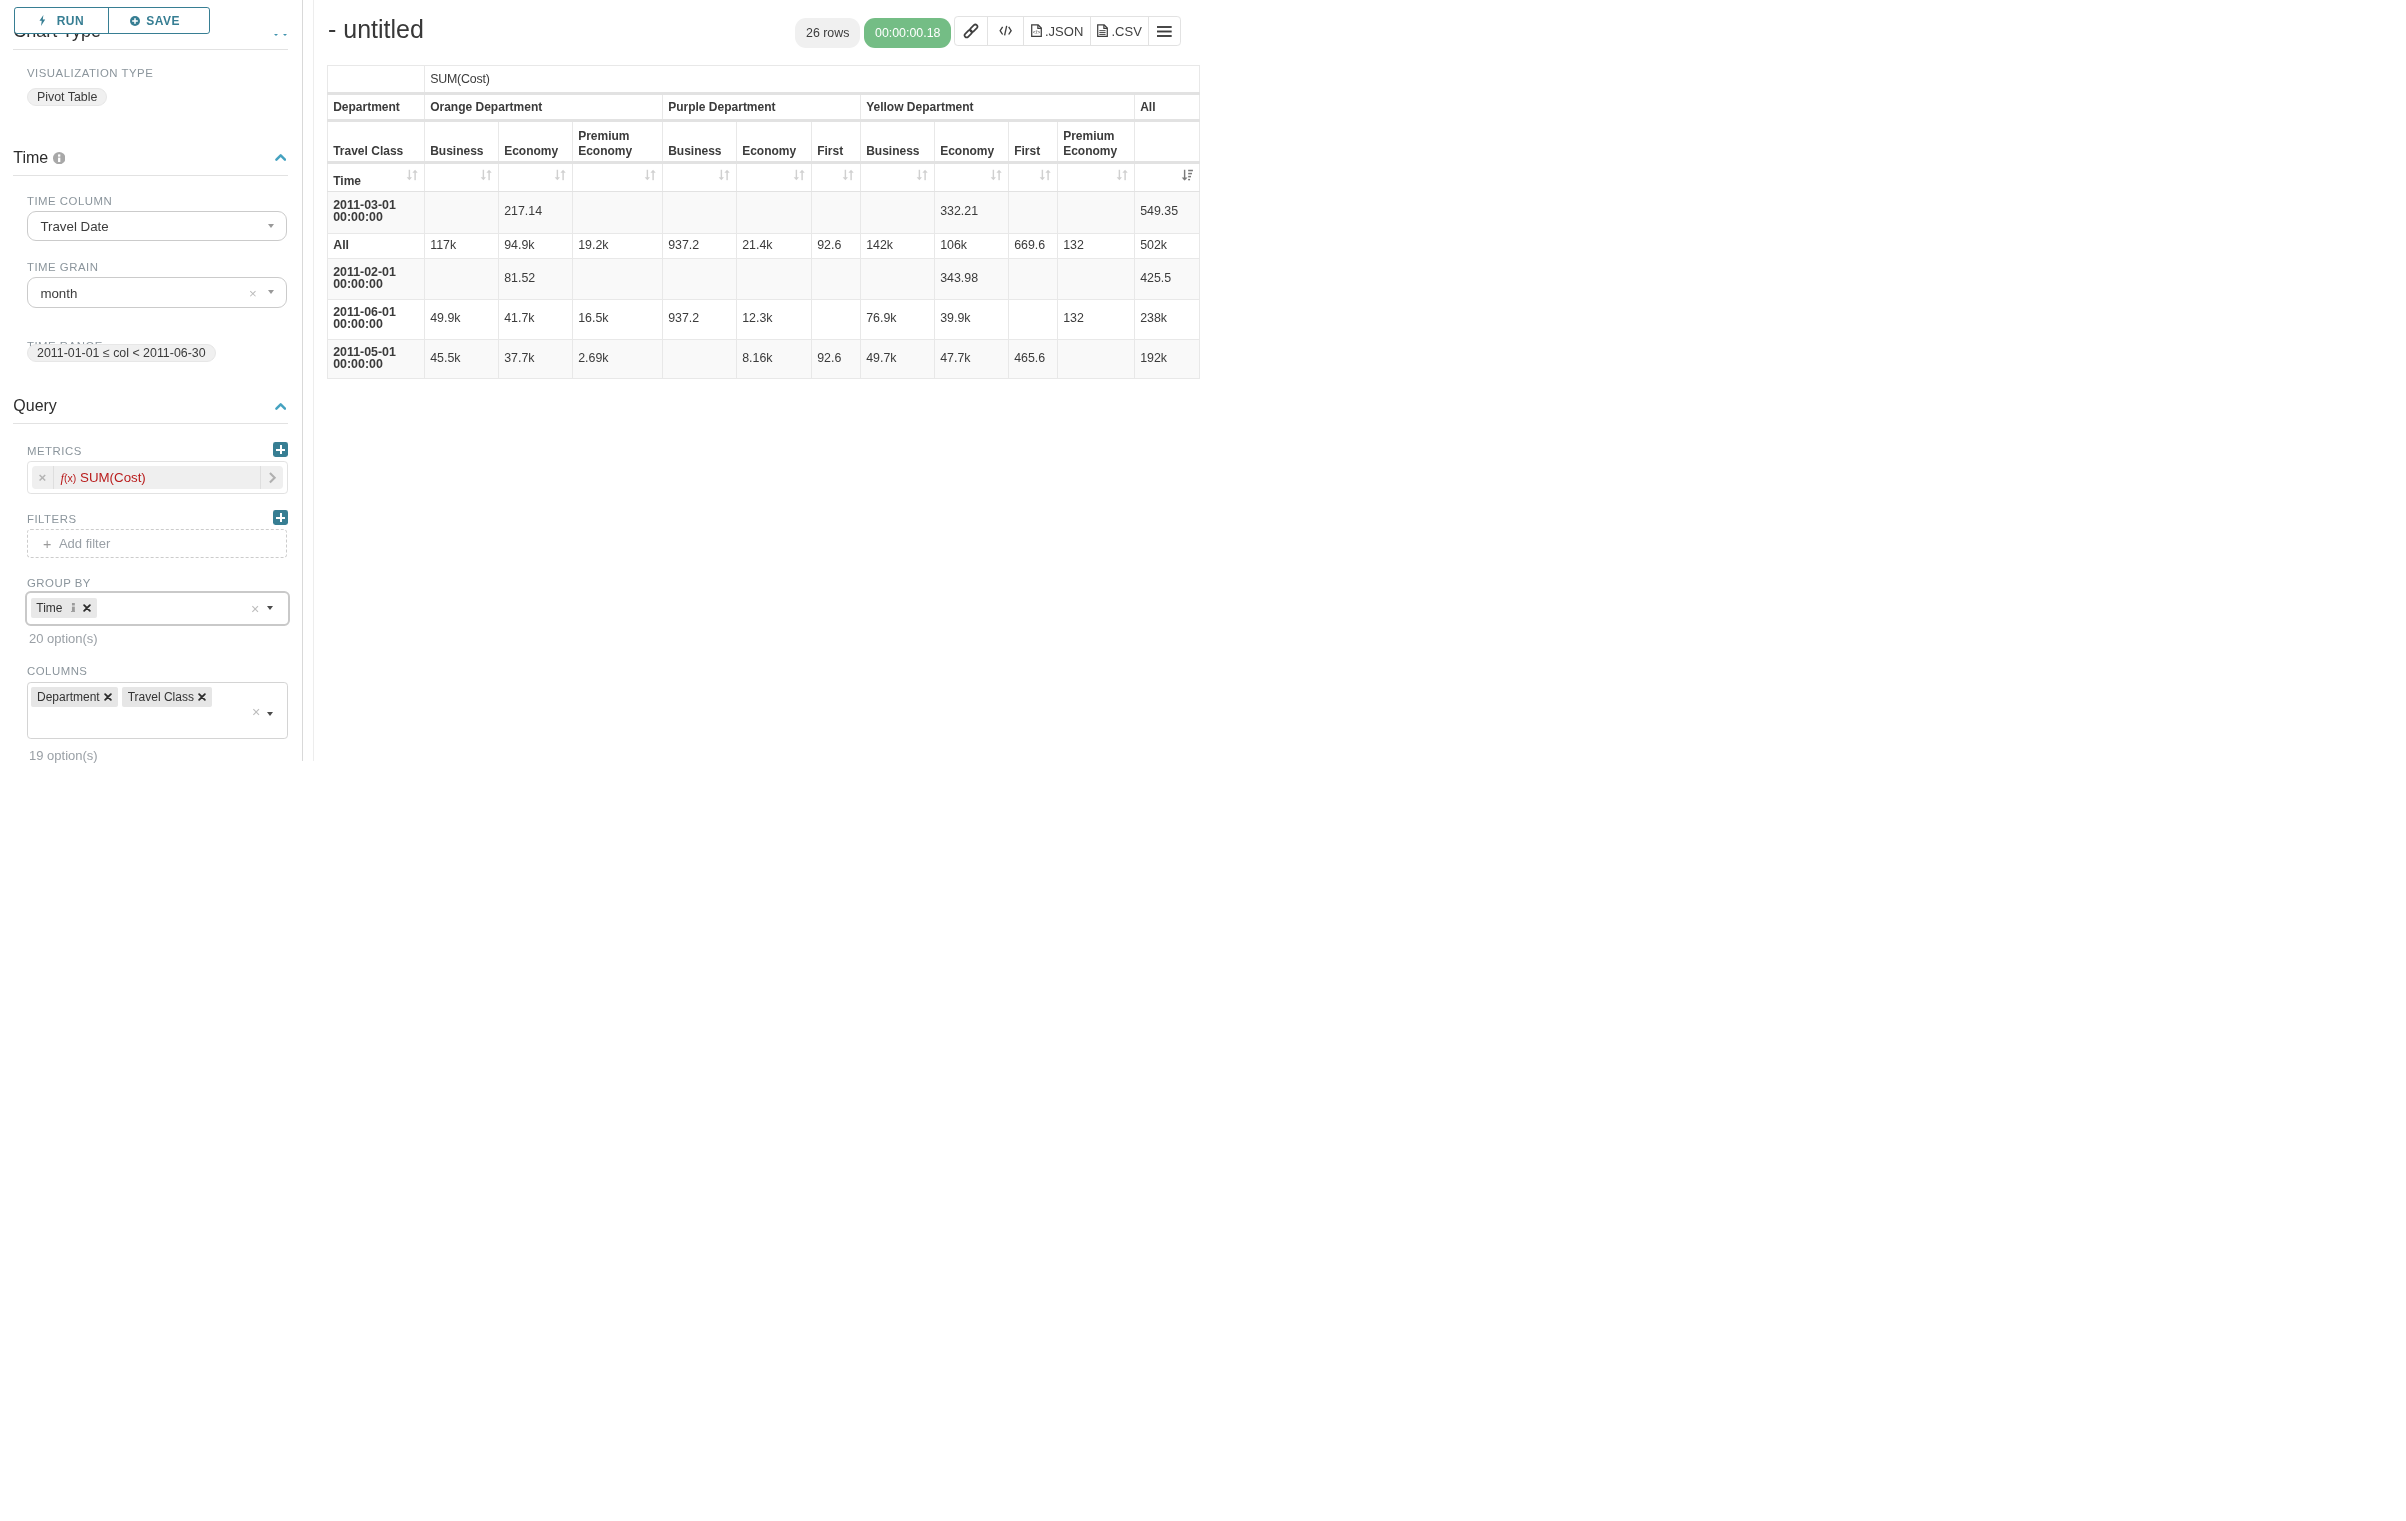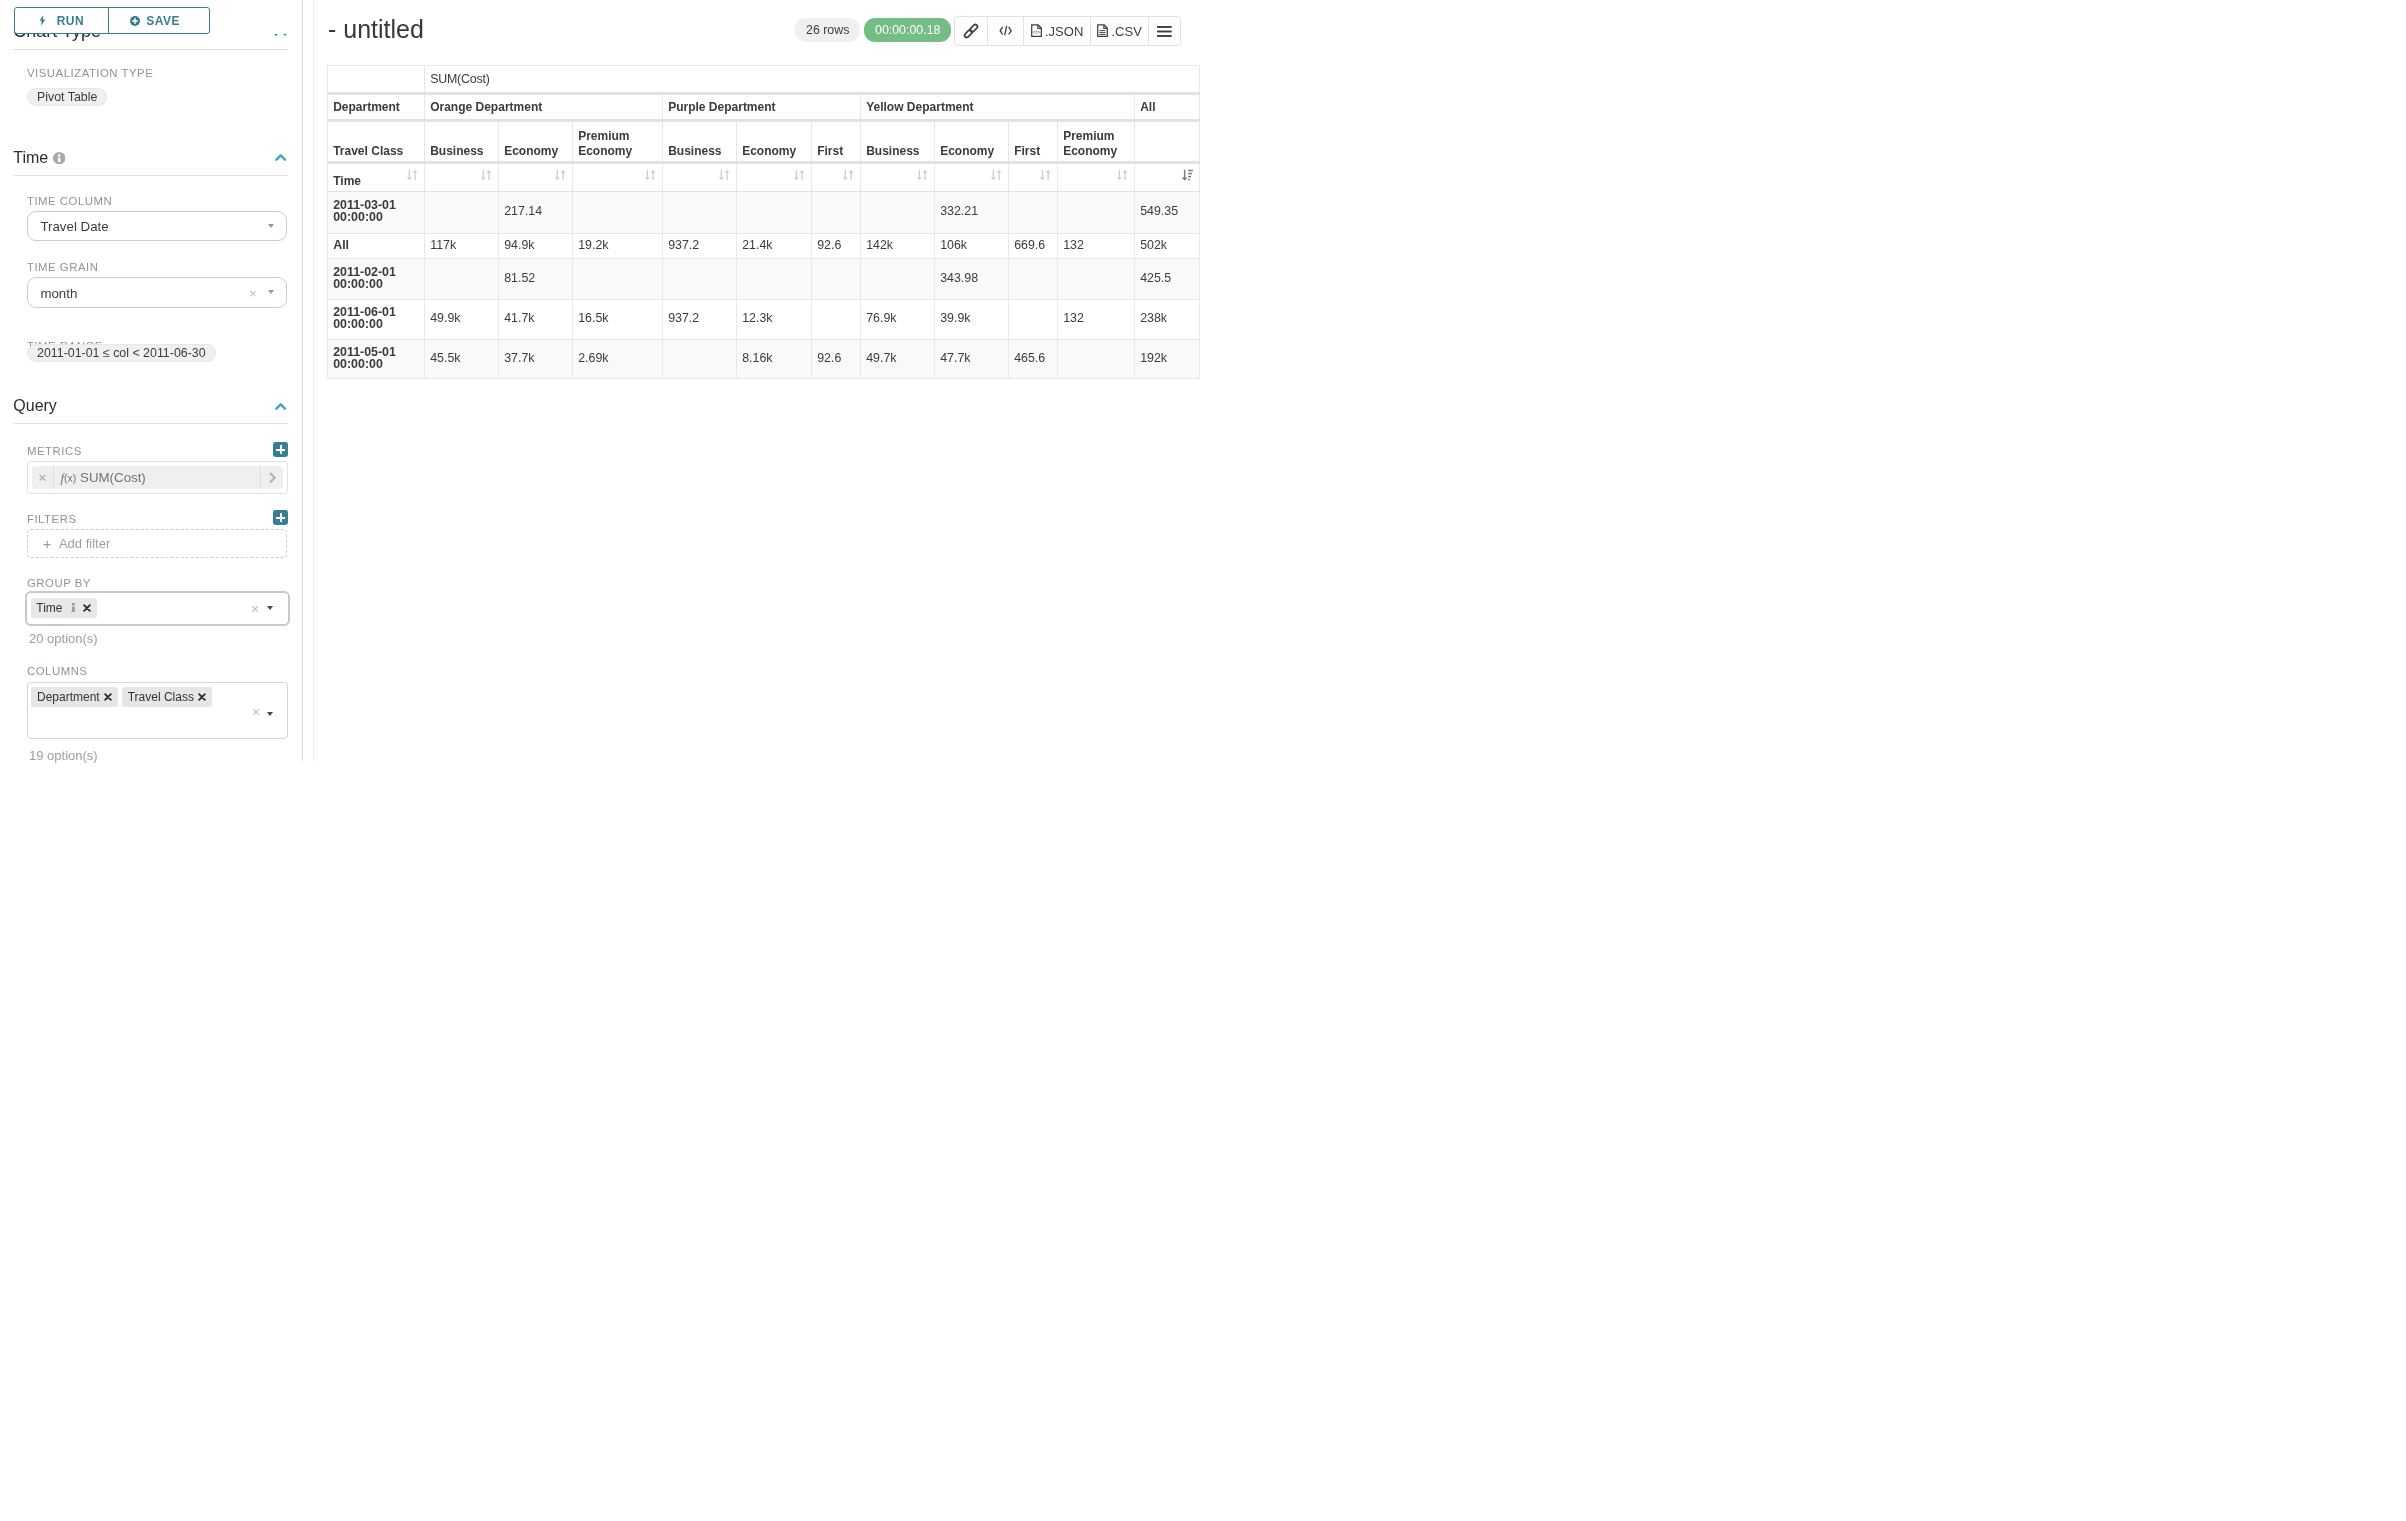--- a/index.html
+++ b/index.html
@@ -16,21 +16,21 @@
 .selbox .txt { position:absolute; left:12.4px; top:50%; transform:translateY(-50%); font-size:13.3px; color:#3c3c3c; }
 .caret { position:absolute; width:0; height:0; border-left:3.8px solid transparent; border-right:3.8px solid transparent; border-top:4.8px solid #999; top:50%; margin-top:-2.4px; }
 .xclear { position:absolute; color:#bcbcbc; font-size:13.3px; top:50%; transform:translateY(-50%); }
 .plusbtn { position:absolute; width:15px; height:15px; background:#377e93; border-radius:2.4px; }
 .plusbtn:before { content:""; position:absolute; left:3.3px; top:6.7px; width:8.6px; height:1.9px; background:#fff; }
 .plusbtn:after { content:""; position:absolute; left:6.7px; top:3.3px; width:1.9px; height:8.6px; background:#fff; }
 .gpill { background:#e6e6e6; border-radius:2.9px; font-size:12px; color:#333; display:inline-flex; align-items:center; height:23px; padding:0 5.7px; }
 .opt { font-size:13px; color:#9aa0a6; }
 
 #title { left:328px; top:14.5px; font-size:25px; color:#383838; }
-.hpill { position:absolute; height:24px; border-radius:11px; font-size:12.4px; display:flex; align-items:center; padding:0 11px; }
+.hpill { position:absolute; height:30px; border-radius:11px; font-size:12.4px; display:flex; align-items:center; padding:0 11px; }
 
 #pivot { position:absolute; left:327px; top:65px; border-collapse:collapse; table-layout:fixed; font-size:12.4px; }
 #pivot th, #pivot td { border:1px solid #e8e8e8; padding:0 4.8px 0 5.2px; font-weight:normal; text-align:left; overflow:hidden; }
 #pivot thead th { border-bottom:3.3px solid #e2e2e2; background:#fff; font-size:12px; }
 #pivot .b { font-weight:bold; }
 #pivot tbody td { line-height:11.7px; padding-top:3.8px; padding-bottom:3.8px; vertical-align:middle; }
 #pivot tbody tr.odd td { background:#f9f9f9; }
 #pivot tr.rclass th { vertical-align:bottom; padding-bottom:1.9px; line-height:15px; }
 #pivot tr.rtime th { border-bottom-width:1.9px; vertical-align:bottom; padding-bottom:1.4px; line-height:15px; }
 .sorticon { position:absolute; right:5.7px; top:50%; transform:translateY(-50%); }
@@ -91,21 +91,21 @@
   <svg class="abs" width="11.4" height="8.6" style="left:275px;top:402px;" viewBox="0 0 12 9">
       <polyline points="1.5,7 6,2.5 10.5,7" fill="none" stroke="#45a2c0" stroke-width="2.6" stroke-linecap="round" stroke-linejoin="round"></polyline>
     </svg>
   <div class="abs divider" style="top:423px;"></div>
 
   <div class="abs lbl" style="left:27px;top:445px;">METRICS</div>
   <div class="abs plusbtn" style="left:273px;top:442px;"></div>
   <div class="abs" style="left:27px;top:461px;width:261px;height:33px;border:1px solid #e2e2e2;border-radius:3.8px;">
     <div style="position:absolute;left:3.8px;top:3.8px;right:3.8px;bottom:3.8px;background:#efefef;border-radius:3.8px;display:flex;align-items:center;">
       <div style="flex:0 0 22px;text-align:center;color:#b4b4b4;font-size:13.3px;font-weight:bold;border-right:1px solid #dedede;align-self:stretch;display:flex;align-items:center;justify-content:center;">×</div>
-      <div style="flex:1;padding-left:6.7px;font-size:13.3px;color:#737373;"><i style="font-family:'Liberation Serif',serif;font-size:13px;">f</i><span style="font-size:10.5px;">(x)</span> SUM(Cost)</div>
+      <div style="flex:1;padding-left:6.7px;font-size:13.3px;color:#b91c1c;"><i style="font-family:'Liberation Serif',serif;font-size:13px;">f</i><span style="font-size:10.5px;">(x)</span> SUM(Cost)</div>
       <div style="flex:0 0 23px;align-self:stretch;display:flex;align-items:center;justify-content:center;border-left:1px solid #dedede;">
           <svg width="8.6" height="13.3" viewBox="0 0 9 14">
             <polyline points="2,2 7,7 2,12" fill="none" stroke="#b0b0b0" stroke-width="2.2"></polyline>
           </svg>
         </div>
     </div>
   </div>
 
   <div class="abs lbl" style="left:27px;top:513px;">FILTERS</div>
   <div class="abs plusbtn" style="left:273px;top:510px;"></div>

